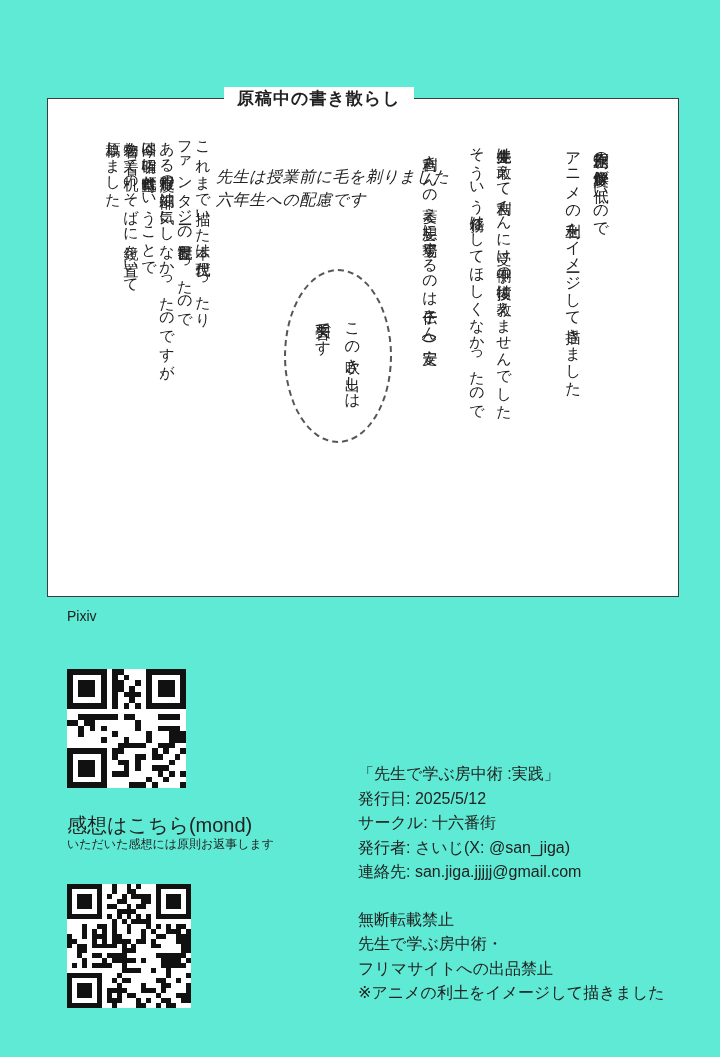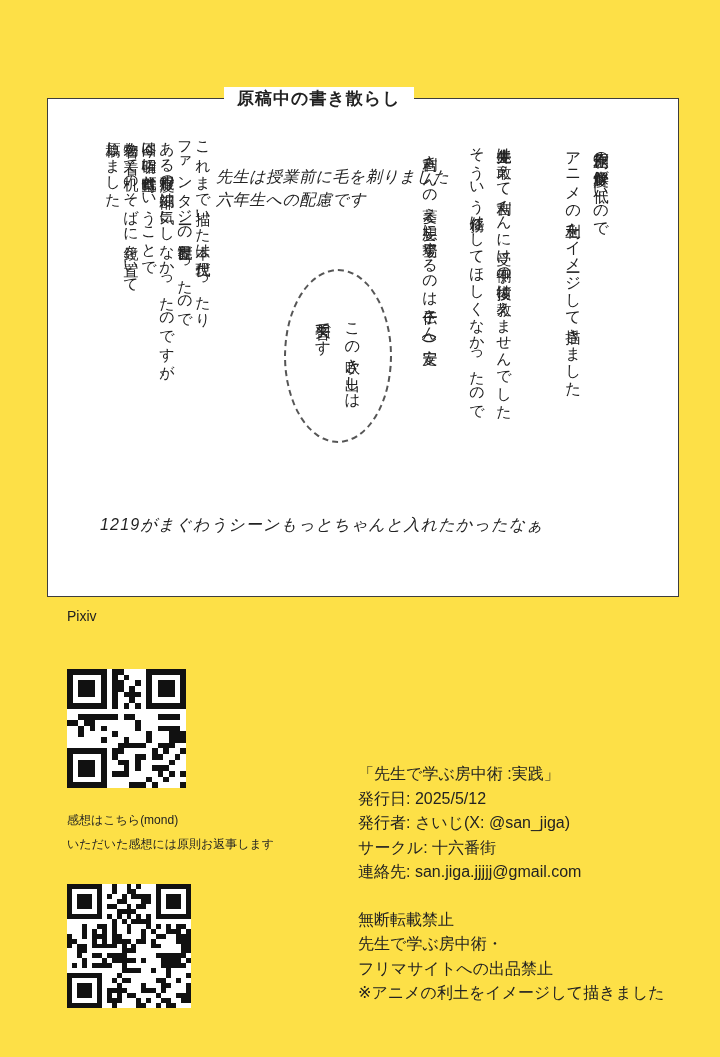--- a/index.html
+++ b/index.html
@@ -1,17 +1,17 @@
 <!DOCTYPE html>
 <html lang="ja"><head>
 <meta charset="utf-8">
 <style>
   html,body{margin:0;padding:0;background:#e8e8e8;}
   .sheet{
-    position:relative;width:720px;height:1057px;background:#fde047;
+    position:relative;width:720px;height:1057px;background:#5eead4;
     color:#1c1c1c;font-family:"Liberation Sans","DejaVu Sans",sans-serif;
     overflow:hidden;margin:0 auto;
   }
   
   .scribble-box{
     position:absolute;left:47px;top:98px;width:630px;height:497px;
     border:1.5px solid #3d3d3d;background:#fff;
   }
   .box-title{
     position:absolute;top:-12px;left:176px;background:#ffffff;
@@ -40,21 +40,21 @@
     writing-mode:vertical-rl;text-orientation:mixed;font-size:15.5px;
     line-height:1.9;color:#222;white-space:nowrap;
   }
   .bubble-vtext p{margin:0;}
   
   .pixiv-label{position:absolute;left:67px;top:608px;font-size:14px;color:#222;}
   .qr{position:absolute;background:#fff;}
   .qr svg{display:block;}
   .qr1{left:67px;top:669px;width:119px;height:119px;}
   .qr2{left:67px;top:884px;width:124px;height:124px;}
-  .mond-label{position:absolute;left:67px;top:812px;font-size:12px;color:#222;}
+  .mond-label{position:absolute;left:67px;top:812px;font-size:20px;color:#222;}
   .mond-note{position:absolute;left:67px;top:836px;font-size:12px;color:#222;}
   .colophon{position:absolute;left:358px;top:762px;font-size:16px;line-height:24.5px;color:#222;}
   .c-gap{height:23px;}
 </style>
 </head>
 <body>
 
 <div class="sheet">
 
   <div class="scribble-box">
@@ -88,21 +88,20 @@
 
     <div class="vnote note-kimono">
       <p>これまで描いた本は現代だったり</p>
       <p>ファンタジーの世界観だったので</p>
       <p>ある程度服の細部は気にしなかったのですが、</p>
       <p>今回は明確に室町時代ということで</p>
       <p>着物を着て机のそばに鏡を置いて</p>
       <p>原稿しました</p>
     </div>
 
-    <div class="hnote note-1219">1219がまぐわうシーンもっとちゃんと入れたかったなぁ</div>
   </div>
 
   <div class="pixiv-label">Pixiv</div>
   <div class="qr qr1">
       <svg viewBox="0 0 21 21" width="100%" height="100%" shape-rendering="crispEdges" preserveAspectRatio="none">
         <rect x="0" y="0" width="7" height="7" fill="#111"></rect>
         <rect x="1" y="1" width="5" height="5" fill="#fff"></rect>
         <rect x="2" y="2" width="3" height="3" fill="#111"></rect>
         <rect x="14" y="0" width="7" height="7" fill="#111"></rect>
         <rect x="15" y="1" width="5" height="5" fill="#fff"></rect>
@@ -418,22 +417,22 @@
         <rect x="15" y="24" width="1" height="1" fill="#111"></rect>
         <rect x="18" y="24" width="1" height="1" fill="#111"></rect>
         <rect x="20" y="24" width="1" height="1" fill="#111"></rect>
         <rect x="21" y="24" width="1" height="1" fill="#111"></rect>
       </svg>
     </div>
 
   <div class="colophon">
     <div class="c-line">「先生で学ぶ房中術 :実践」</div>
     <div class="c-line">発行日: 2025/5/12</div>
+    <div class="c-line">サークル: 十六番街</div>
     <div class="c-line">発行者: さいじ(X: @san_jiga)</div>
-    <div class="c-line">サークル: 十六番街</div>
     <div class="c-line">連絡先: san.jiga.jjjjj@gmail.com</div>
     <div class="c-gap"></div>
     <div class="c-line">無断転載禁止</div>
     <div class="c-line">先生で学ぶ房中術・</div>
     <div class="c-line">フリマサイトへの出品禁止</div>
     <div class="c-line">※アニメの利土をイメージして描きました</div>
   </div>
 
 </div>
 

